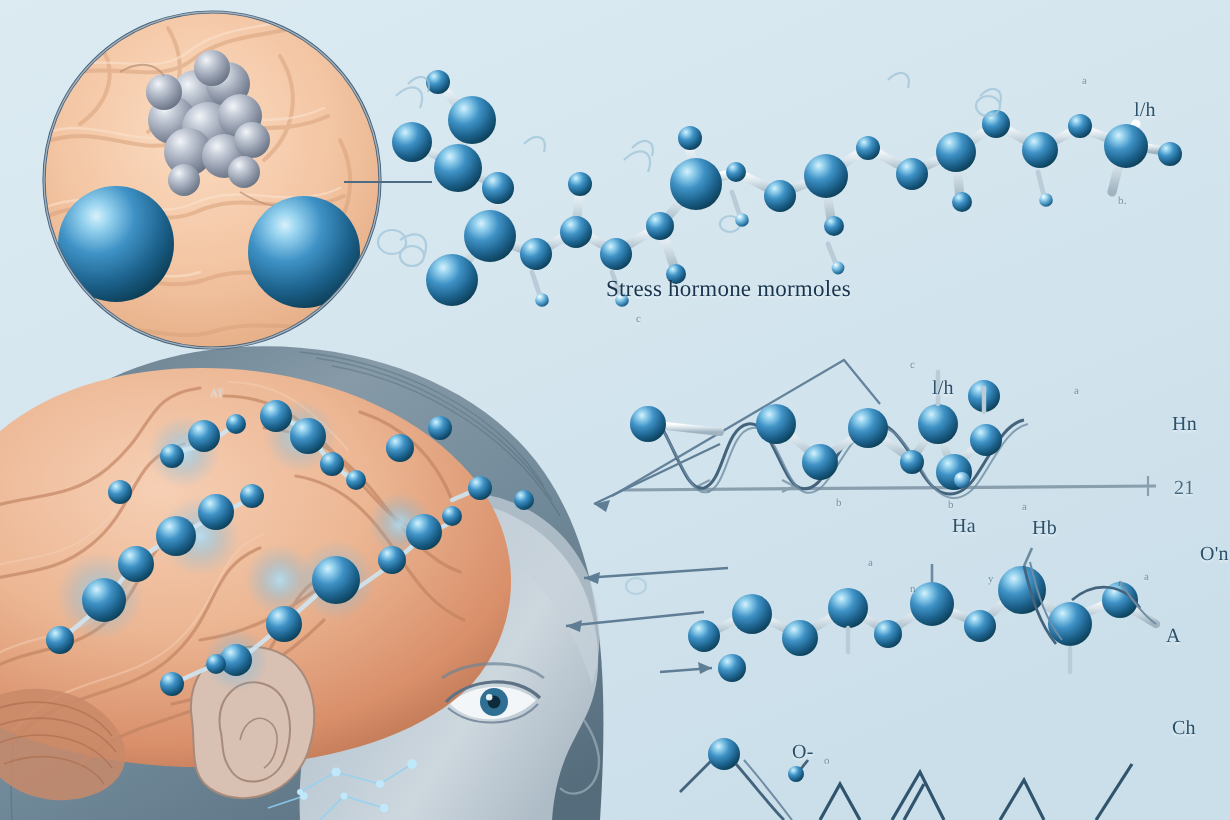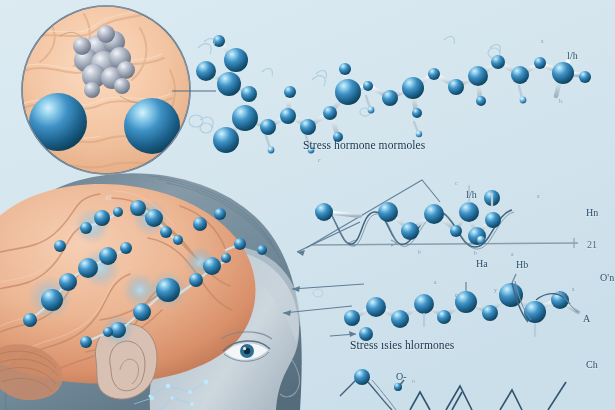--- a/index.html
+++ b/index.html
@@ -547,21 +547,20 @@
       </g>
 
       <g stroke="#9dc3d8" stroke-width="1" fill="none" opacity=".55">
         <ellipse cx="318" cy="293" rx="5" ry="4"></ellipse>
       </g>
     </g>
   </svg>
 
   <div class="lbl lbl-main" style="left:303px; top:139px;">Stress hormone mormoles</div>
 
-  <div class="lbl lbl-main" style="left:350px; top:339px;">Stress ısies hlormones</div>
 
   <div class="lbl lbl-atom" style="left:567px; top:50px;">l/h</div>
   <div class="lbl lbl-atom" style="left:466px; top:189px;">l/h</div>
   <div class="lbl lbl-atom" style="left:586px; top:207px;">Hn</div>
   <div class="lbl lbl-num" style="left:587px; top:239px;">21</div>
   <div class="lbl lbl-atom" style="left:458px; top:258px;margin-left:18px;">Ha</div>
   <div class="lbl lbl-atom" style="left:516px; top:259px;">Hb</div>
   <div class="lbl lbl-atom" style="left:600px; top:272px;">O'n</div>
   <div class="lbl lbl-atom" style="left:583px; top:313px;">A</div>
   <div class="lbl lbl-atom" style="left:396px; top:371px;">O-</div>

